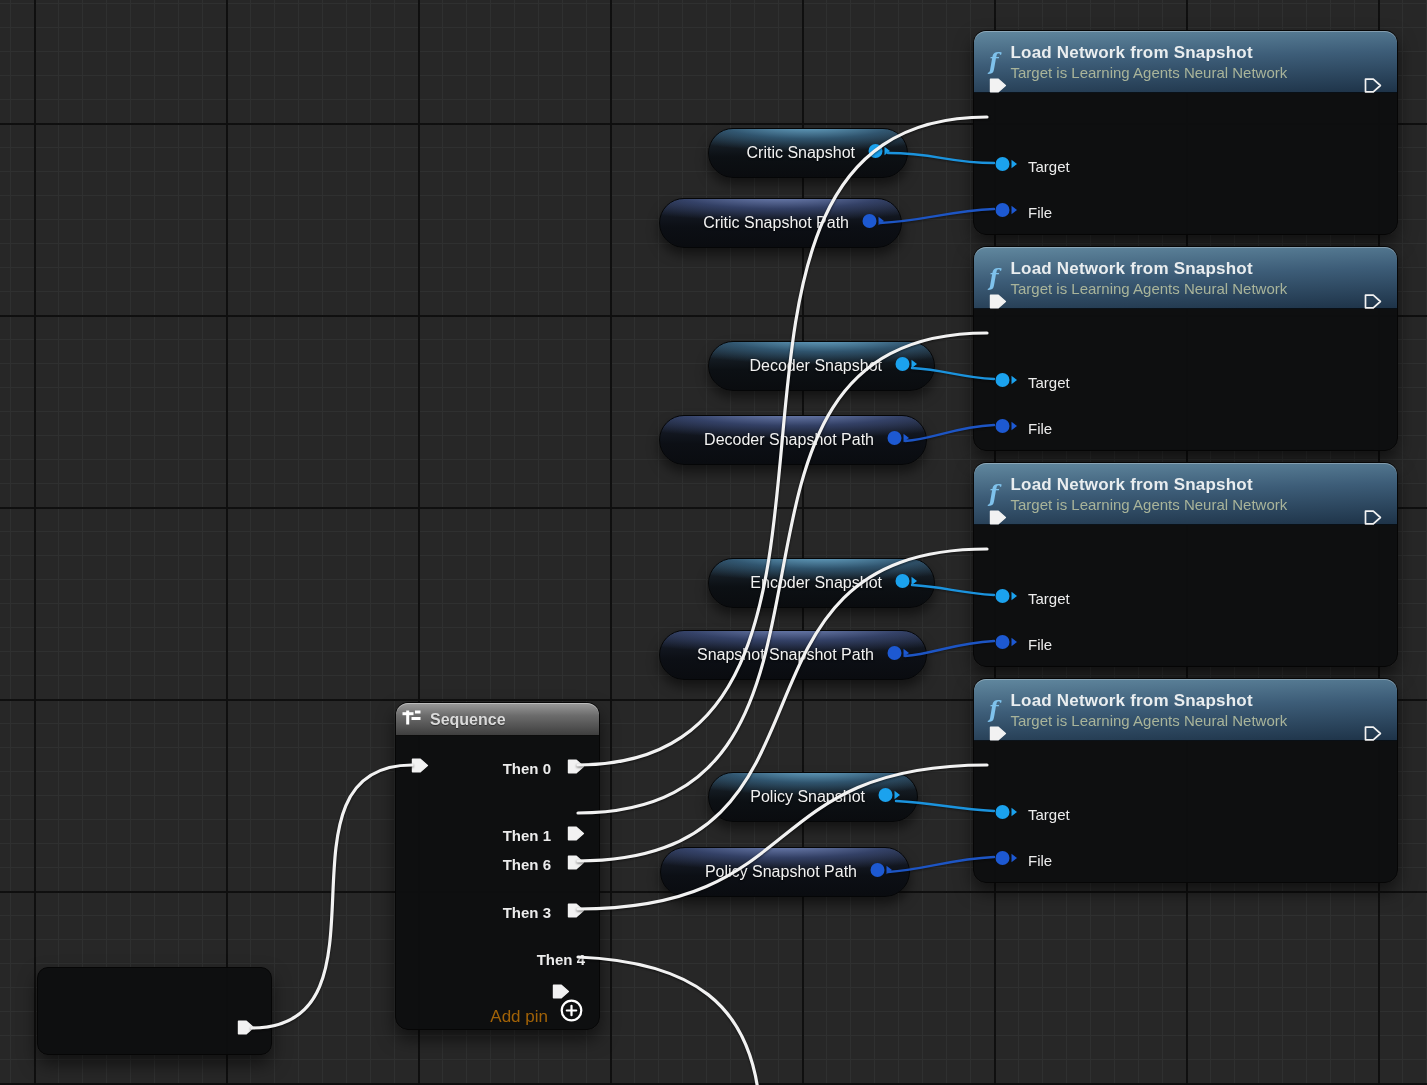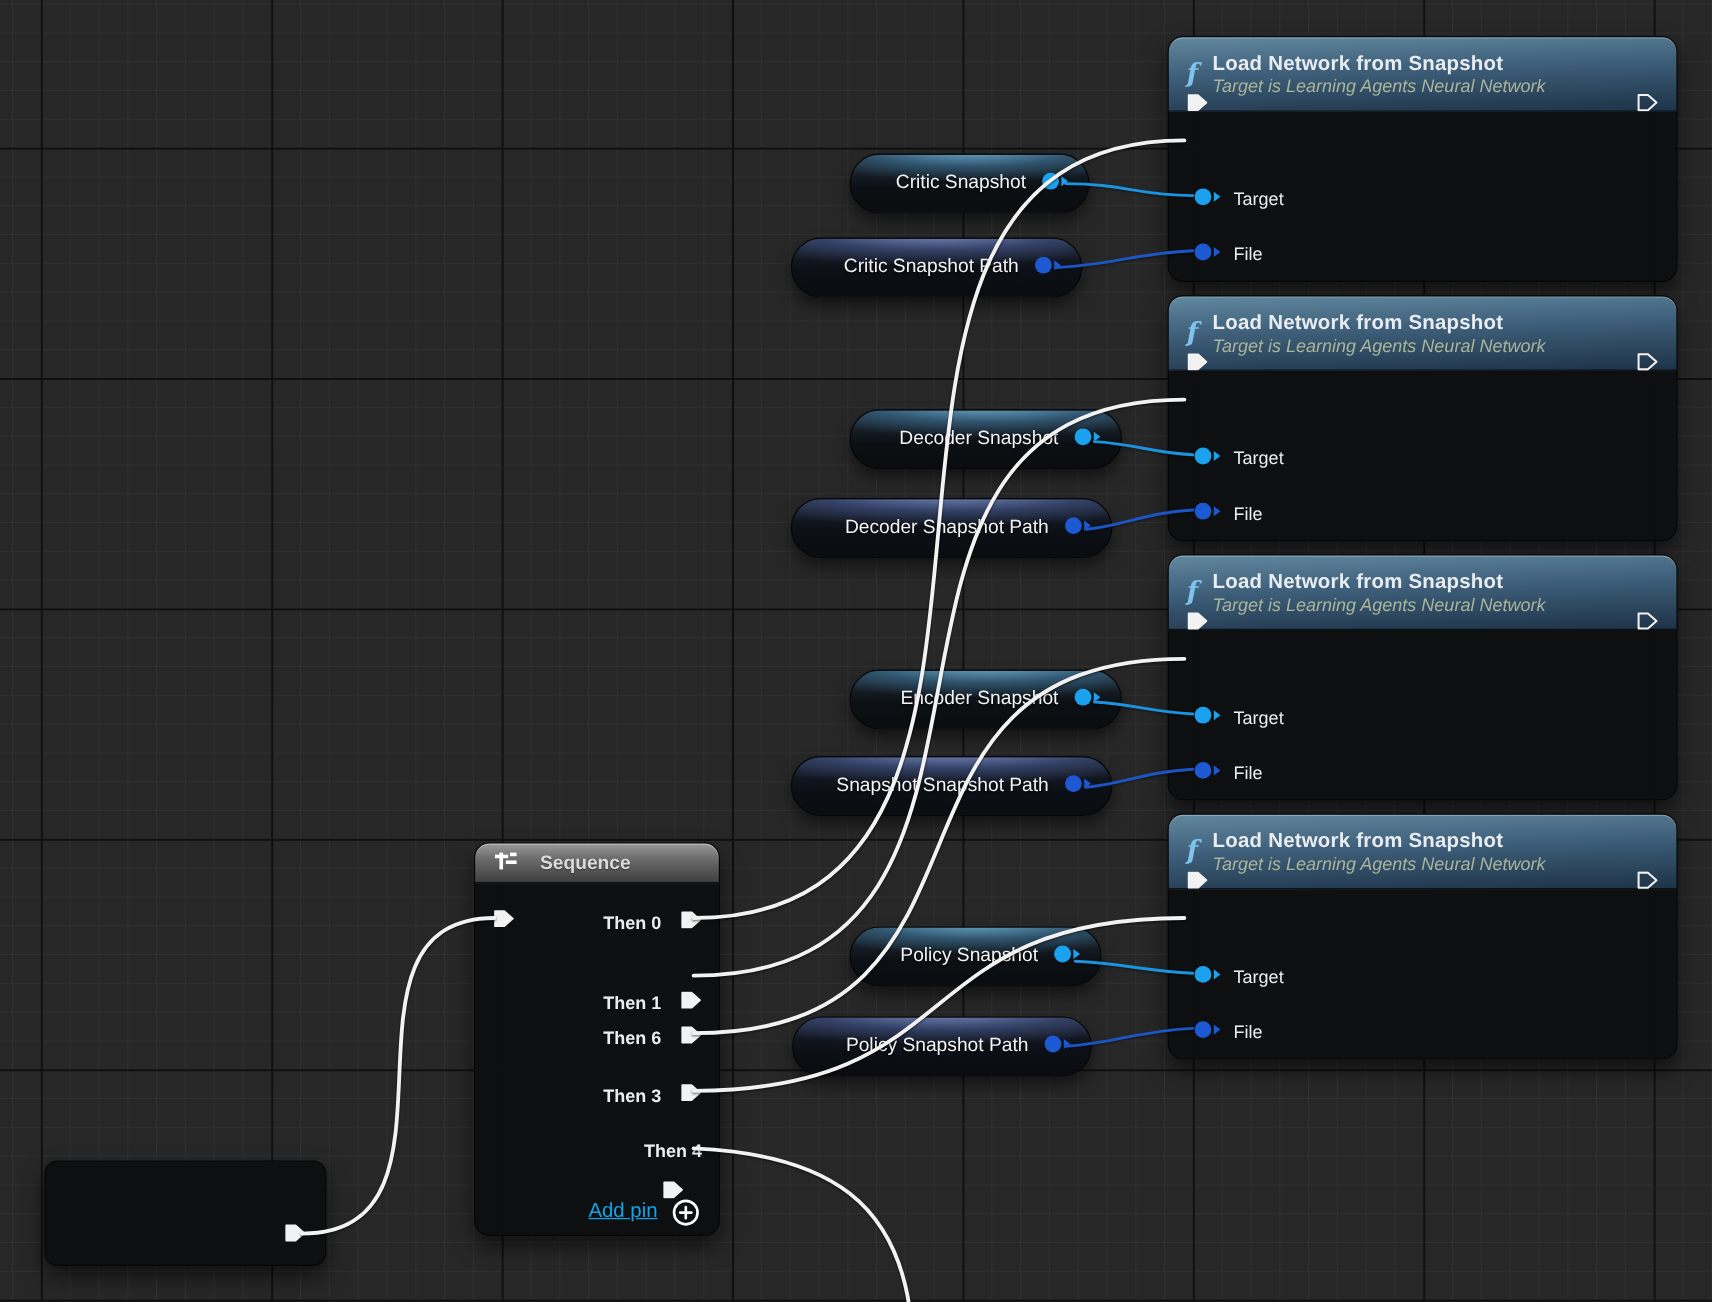--- a/index.html
+++ b/index.html
@@ -28,21 +28,21 @@
   .pin-label{color:#ececec;font-size:15px;}
 
   
   .fn-node{left:973px;width:423px;height:203px;}
   .fn-header{position:absolute;left:0;right:0;top:0;height:62px;border-radius:12px 12px 0 0;
     background:linear-gradient(178deg,#61889f 0%,#3d5d78 45%,#1d3247 100%);
     box-shadow:inset 0 1px 0 rgba(255,255,255,.28), inset 0 -1px 0 rgba(0,0,0,.7);
     display:flex;align-items:center;gap:12px;padding:0 15px;box-sizing:border-box;}
   .f-icon{font-family:"DejaVu Serif",serif;font-style:italic;font-weight:bold;font-size:22px;color:#7fc2ec;line-height:1;margin-top:-2px;}
   .fn-title{font-size:17px;font-weight:bold;color:#e9edef;letter-spacing:.2px;}
-  .fn-subtitle{font-size:15px;font-style:italic;color:#a9b49a;margin-top:1px;text-align:right;}
+  .fn-subtitle{font-size:15px;color:#a9b49a;margin-top:1px;text-align:right;}
   .exec-in{position:absolute;left:15px;top:47px;}
   .exec-out{position:absolute;right:15px;top:47px;}
   .data-row{position:absolute;left:20px;display:flex;align-items:center;gap:10px;}
   .row-target{top:125px;justify-content:center;}
   .row-file{top:171px;}
 
   
   .pill{position:absolute;z-index:2;height:50px;border-radius:25px;box-sizing:border-box;
     display:flex;align-items:center;justify-content:flex-end;gap:12px;padding-right:16px;
     border:1px solid #050607;box-shadow:0 7px 12px rgba(0,0,0,.5);}
@@ -60,27 +60,27 @@
   .p-encoder-snap{left:708px;top:558px;width:227px;}
   .p-encoder-path{left:659px;top:630px;width:268px;}
   .p-policy-snap{left:708px;top:772px;width:210px;}
   .p-policy-path{left:660px;top:847px;width:250px;}
 
   
   .seq-node{left:395px;top:702px;width:203px;height:326px;}
   .seq-header{position:absolute;left:0;right:0;top:0;height:33px;border-radius:12px 12px 0 0;
     background:linear-gradient(180deg,#9b9b9b 0%,#6c6c6c 38%,#3c3c3c 100%);
     box-shadow:inset 0 1px 0 rgba(255,255,255,.35), inset 0 -1px 0 rgba(0,0,0,.8);
-    display:flex;align-items:center;gap:19px;padding:0 16px;box-sizing:border-box;}
+    display:flex;align-items:center;gap:9px;padding:0 6px;box-sizing:border-box;}
   .seq-title{font-size:16px;font-weight:bold;color:#dadada;text-shadow:0 1px 1px rgba(0,0,0,.45);}
   .seq-in{position:absolute;left:15px;top:55px;}
   .seq-row{position:absolute;right:14px;display:flex;align-items:center;gap:16px;font-weight:bold;}
   .seq-row .pin-label{font-size:15px;}
   .sr0{top:56px;} .sr1{top:104px;margin-top:19px;} .sr2{top:152px;} .sr3{top:200px;} .sr4{top:248px;flex-direction:column;}
-  .addpin-row{position:absolute;right:16px;top:296px;display:flex;align-items:flex-start;gap:12px;color:#0ea5e9;font-size:17px;text-decoration:underline;}
+  .addpin-row{position:absolute;right:16px;top:296px;display:flex;align-items:flex-end;gap:12px;color:#a16207;font-size:17px;}
 
   
   .ev-node{left:37px;top:967px;width:233px;height:86px;border-radius:11px;}
   .ev-header{position:absolute;left:0;right:0;top:0;height:31px;border-radius:10px 10px 0 0;
     background:linear-gradient(180deg,#a23638 0%,#701c1e 48%,#390e0e 100%);
     box-shadow:inset 0 1px 0 rgba(255,255,255,.22), inset 0 -1px 0 rgba(0,0,0,.8);
     display:flex;align-items:center;gap:9px;padding:0 9px;box-sizing:border-box;}
   .ev-title{font-size:16px;font-weight:bold;color:#ecebeb;flex:1;text-shadow:0 1px 1px rgba(0,0,0,.5);}
   .ev-square{width:13px;height:13px;border:3px solid #ea3029;border-radius:4px;background:#130404;}
   .ev-out{position:absolute;right:16px;top:52px;}

